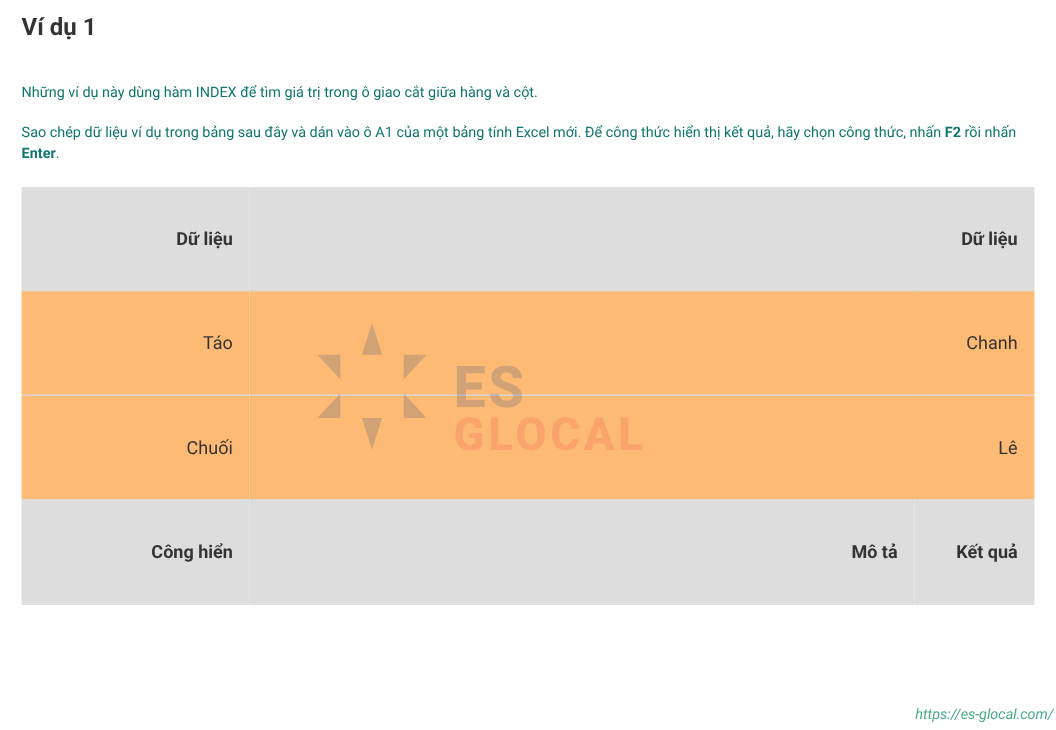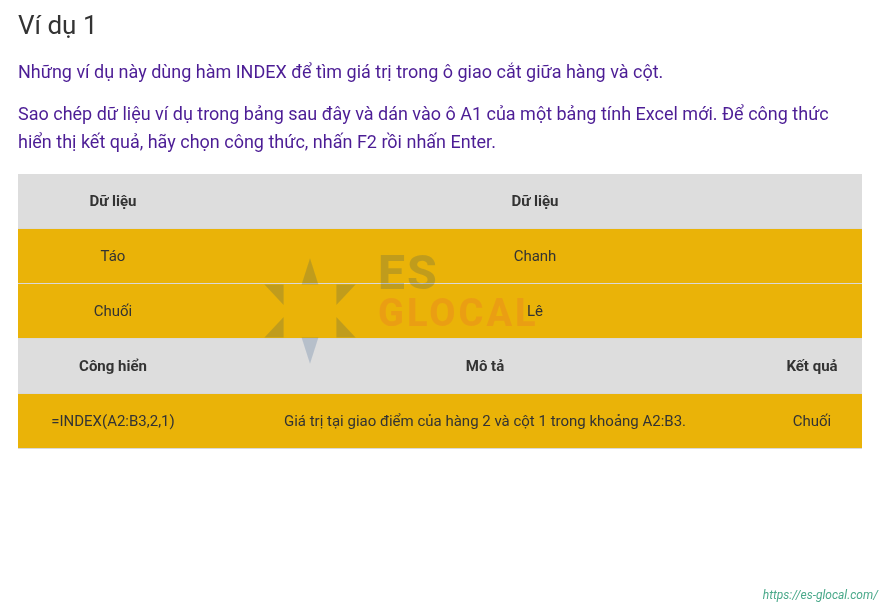--- a/index.html
+++ b/index.html
@@ -8,57 +8,57 @@
     font-family: "Segoe UI", -apple-system, Roboto, Arial, sans-serif;
     color: #222;
     width: 880px;
     height: 608px;
     padding: 10px 18px 0 18px;
     position: relative;
     background: #fff;
     overflow: hidden;
   }
   h2.title {
-    font-size: 26px;
-    font-weight: 400;
-    margin: 0 0 18px 0;
+    font-size: 20px;
+    font-weight: 700;
+    margin: 0 0 34px 0;
     color: #333;
   }
   p.lead {
-    font-size: 18px;
+    font-size: 12px;
     line-height: 1.55;
     margin: 0 0 14px 0;
-    color: #4c1d95;
+    color: #0f766e;
   }
-  p.lead .bold { font-weight: 400; }
+  p.lead .bold { font-weight: 700; }
   table.data {
     width: 100%;
     border-collapse: collapse;
     margin-top: 18px;
     font-size: 15px;
   }
   table.data th, table.data td {
-    text-align: center;
-    padding: 18px 14px;
+    text-align: right;
+    padding: 34px 14px;
     border-bottom: 1px solid #d9d9d9;
   }
   table.data tr.head th {
     background: #ddd;
     font-weight: 700;
     color: #333;
   }
-  table.data td { background: #eab308; color: #333; }
+  table.data td { background: #fdba74; color: #333; }
   .col-formula { width: 190px; }
   .col-desc { width: auto; }
   .col-result { width: 100px; text-align: left; }
   th.right, td.right { text-align: left; padding-left: 4px; }
   .watermark {
     position: absolute;
-    left: 250px; top: 251px;
-    display: flex; align-items: flex-start;
+    left: 250px; top: 262px;
+    display: flex; align-items: flex-end;
     opacity: 0.18;
     pointer-events: none;
     z-index: 5;
   }
   .watermark svg { width: 120px; height: 120px; }
   .watermark .txt { margin-left: 8px; }
   .watermark .txt .l1 {
     font-size: 48px; font-weight: 800; color: #0a3b7a;
     letter-spacing: 2px; line-height: 0.9;
   }
@@ -97,25 +97,20 @@
   </tr>
   <tr>
     <td>Chuối</td>
     <td colspan="2">Lê</td>
   </tr>
   <tr class="head">
     <th class="col-formula">Công hiển</th>
     <th class="col-desc">Mô tả</th>
     <th class="col-result right">Kết quả</th>
   </tr>
-  <tr>
-    <td>=INDEX(A2:B3,2,1)</td>
-    <td>Giá trị tại giao điểm của hàng 2 và cột 1 trong khoảng A2:B3.</td>
-    <td class="right">Chuối</td>
-  </tr>
 </tbody>
   </table>
 
 <div class="watermark">
   <svg viewBox="0 0 100 100">
     <g fill="#0a3b7a">
       <polygon points="50,6 57,28 43,28"></polygon>
       <polygon points="88,28 72,45 72,28"></polygon>
       <polygon points="88,72 72,55 72,72"></polygon>
       <polygon points="50,94 43,72 57,72"></polygon>

